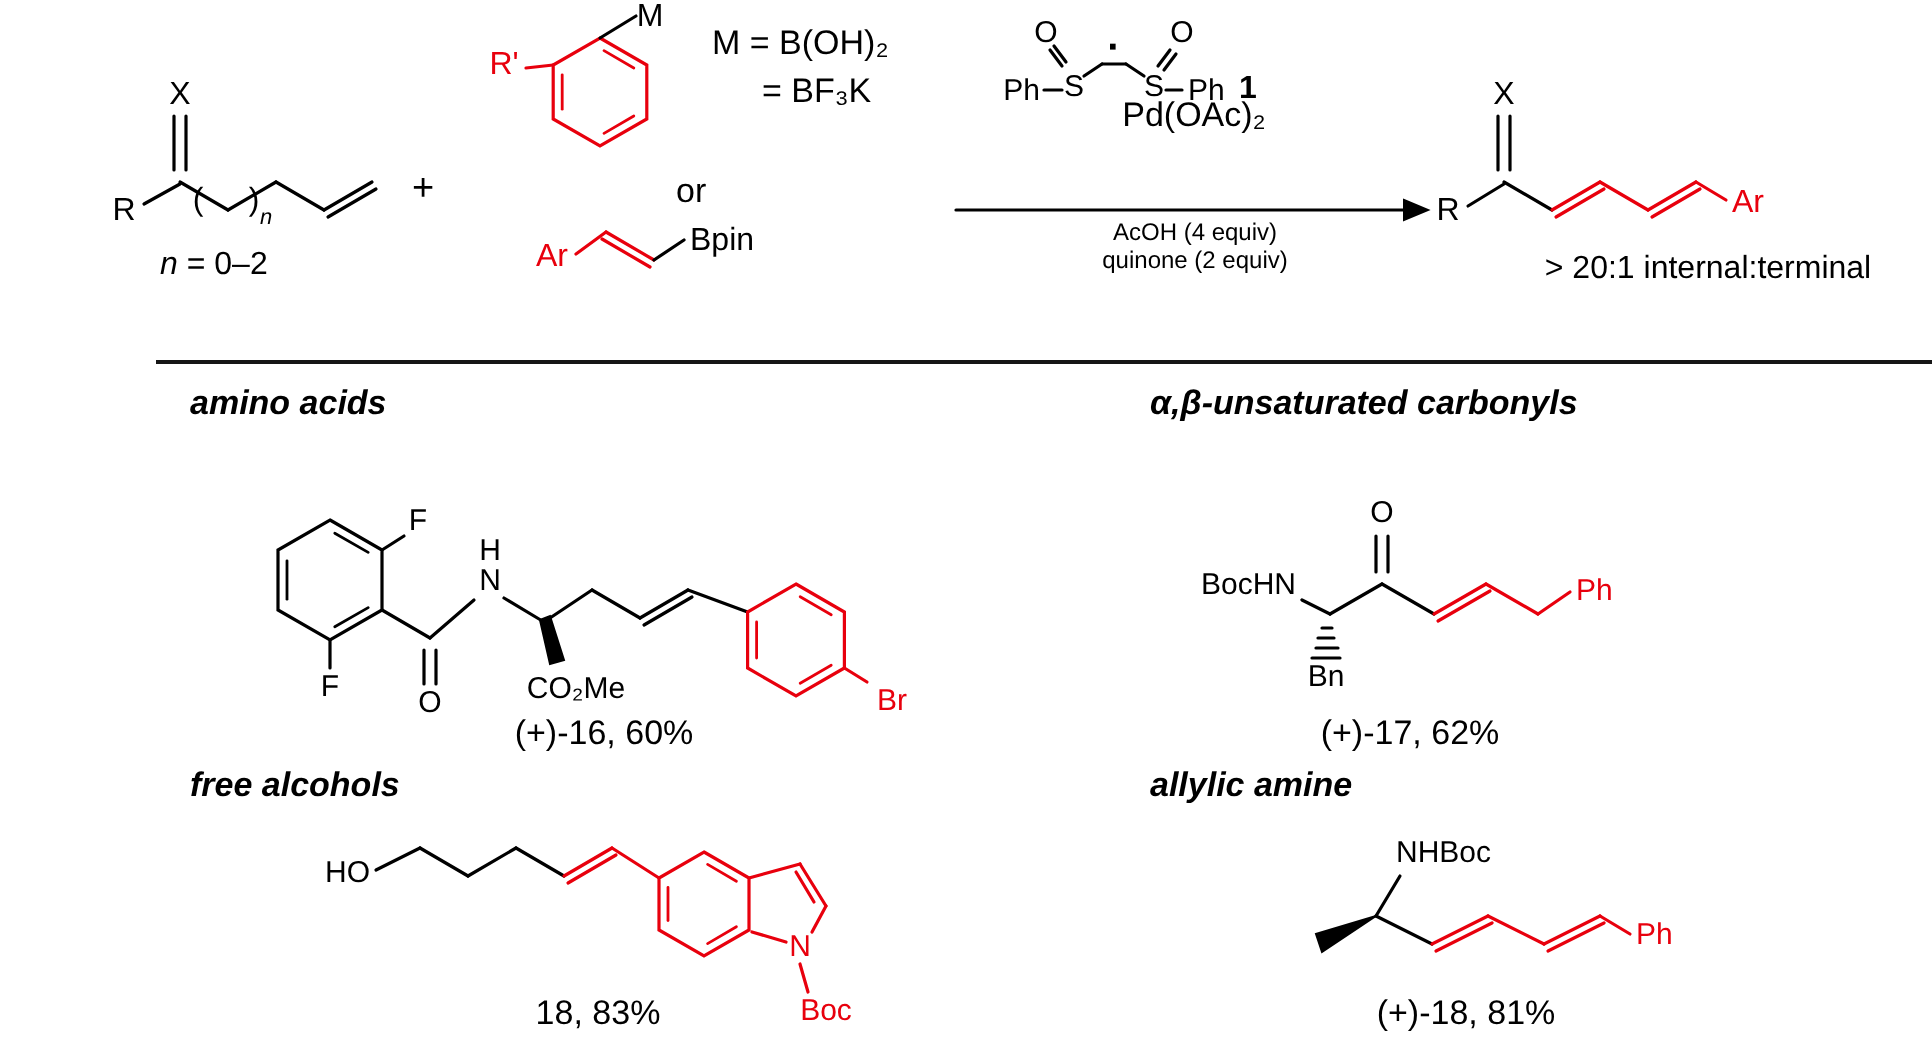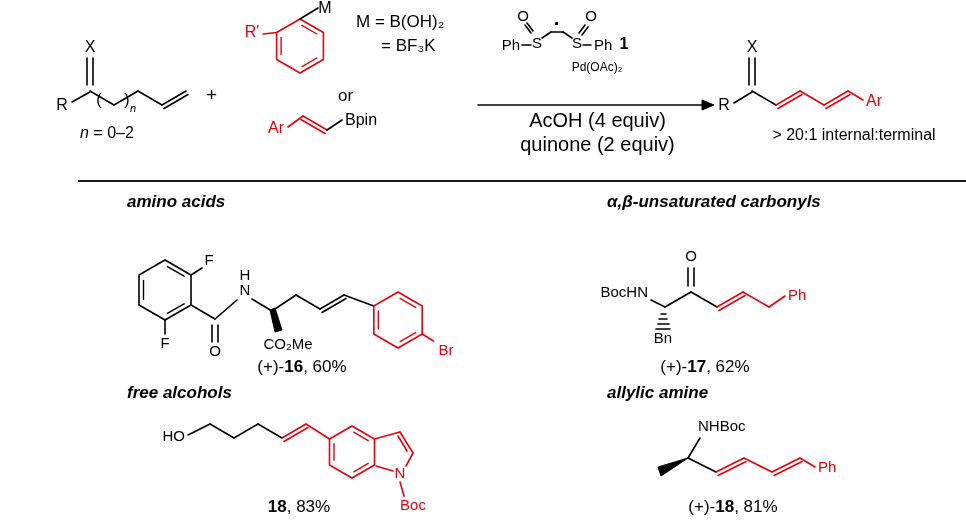--- a/index.html
+++ b/index.html
@@ -1,23 +1,23 @@
 <!DOCTYPE html>
 <html style="--red: #e8000d;"><head>
 <meta charset="utf-8">
 <style>
   :root{ --red:#e8000d; }
   html,body{margin:0;padding:0;background:#ffffff;}
   .canvas{position:relative;width:966px;height:532px;background:#fff;
           font-family:"Liberation Sans",sans-serif;color:#000;overflow:hidden;}
   .t{position:absolute;white-space:nowrap;line-height:1.18;}
   .ctr{text-align:center;}
-  .hd{font-weight:bold;font-style:italic;font-size:17px;margin-left:32px;}
+  .hd{font-weight:bold;font-style:italic;font-size:17px;}
   .cap{font-size:17px;}
-  .cap b{font-weight:bold;}
+  .cap b{font-weight:normal;}
   .divider{position:absolute;left:78px;top:180px;width:888px;height:2px;background:#161616;}
   svg.art{position:absolute;left:0;top:0;}
   svg line{stroke:#000;stroke-width:1.6;fill:none;stroke-linecap:round;}
   svg polygon{stroke:#000;stroke-width:1.6;fill:none;}
   svg polygon.wedge{fill:#000;stroke:#000;stroke-width:1;}
   g[data-ring] line{stroke-width:1.4;}
   g.rd line{stroke:var(--red);}
   g.rd polygon{stroke:var(--red);}
   svg text{font-family:"Liberation Sans",sans-serif;}
 </style>
@@ -237,23 +237,23 @@
     </g>
   </svg>
 
   <div class="t" style="left:80px;top:124px;font-size:16px"><i>n</i><span> = 0–2</span></div>
 
   <div class="t" style="left:206px;top:84px;font-size:19px">+</div>
   <div class="t" style="left:356px;top:12px;font-size:17px">M = B(OH)₂</div>
   <div class="t" style="left:381px;top:36px;font-size:17px">= BF₃K</div>
   <div class="t" style="left:338px;top:86px;font-size:17px">or</div>
 
-  <div class="t ctr" style="left:487px;top:60px;width:220px;font-size:12px">Pd(OAc)₂</div>
-
-  <div class="t ctr" style="left:480px;top:109px;width:235px;font-size:20px">
+  <div class="t ctr" style="left:487px;top:48px;width:220px;font-size:17px">Pd(OAc)₂</div>
+
+  <div class="t ctr" style="left:480px;top:109px;width:235px;font-size:12px">
     <div>AcOH (4 equiv)</div>
     <div>quinone (2 equiv)</div>
   </div>
 
   <div class="t ctr" style="left:742px;top:126px;width:224px;font-size:16px">
     <div>&gt; 20:1 internal:terminal</div>
   </div>
 
   <div class="divider"></div>
 

